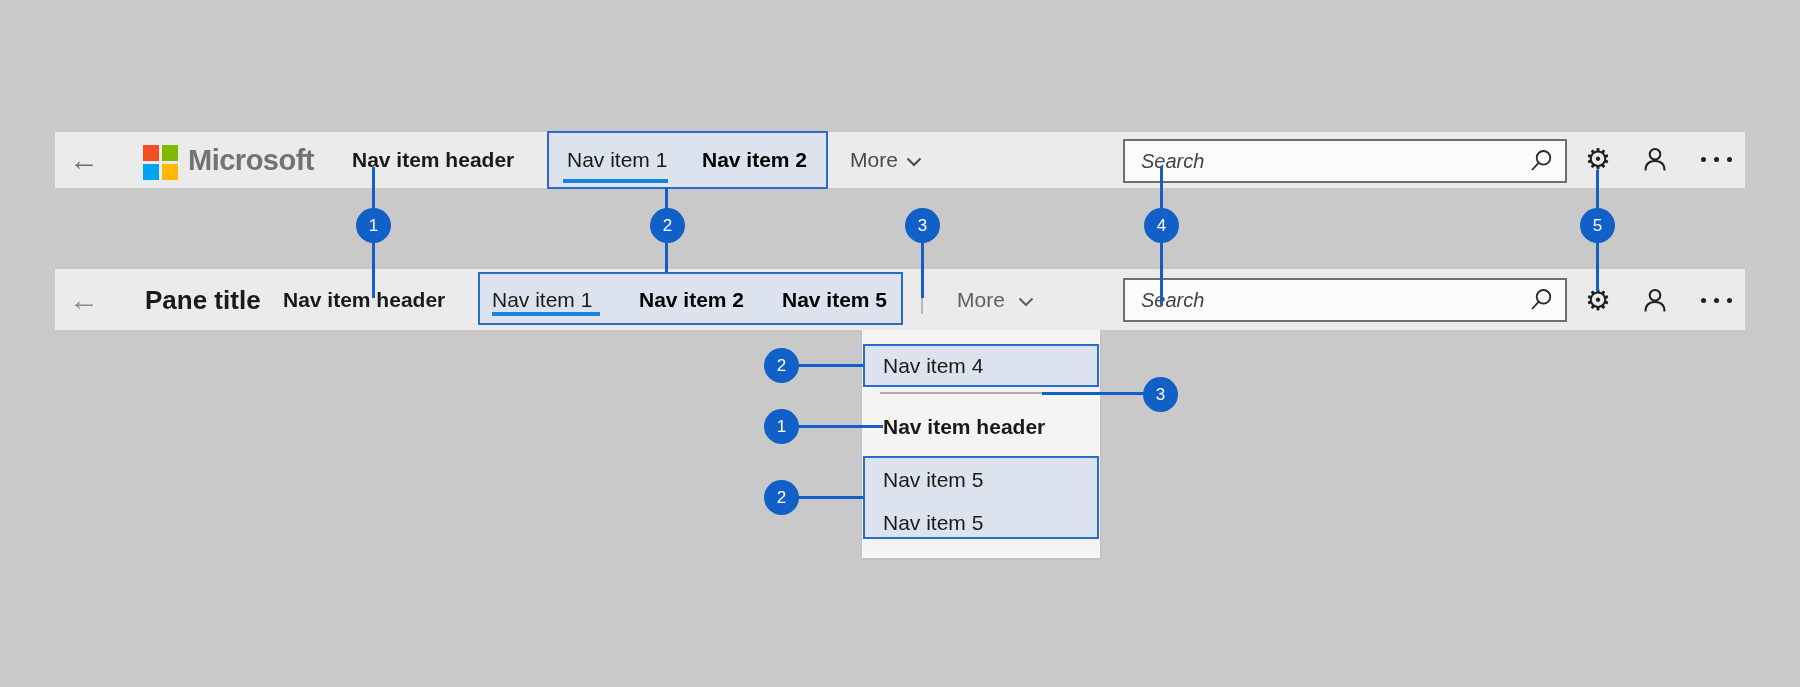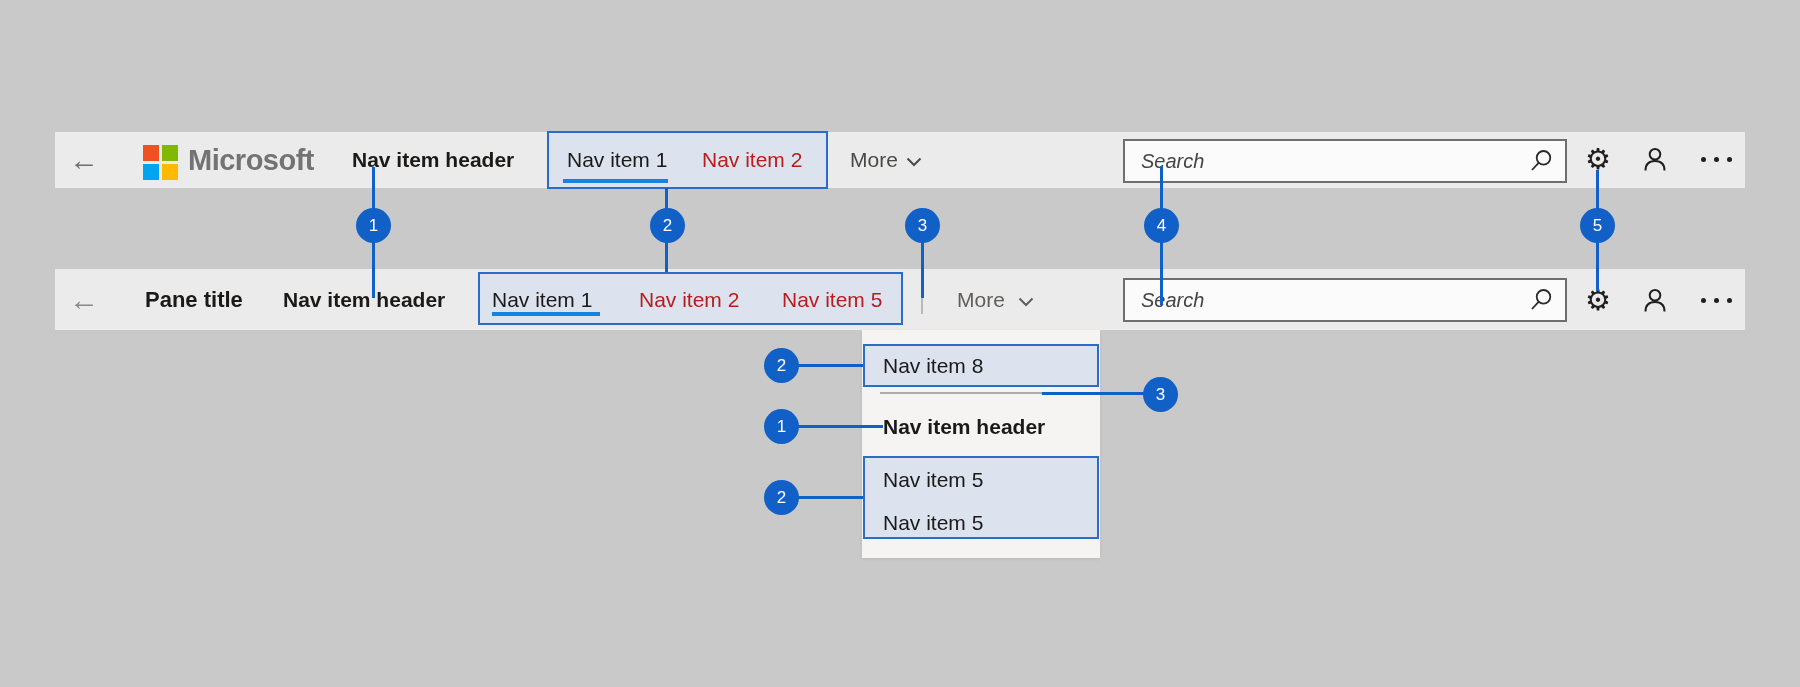--- a/index.html
+++ b/index.html
@@ -7,21 +7,21 @@
     width:1800px;height:687px;overflow:hidden;
     background:#c9c9c9;
     font-family:"Liberation Sans",sans-serif;
     position:relative;
   }
   .abs{position:absolute;}
   .bar{position:absolute;left:55px;width:1690px;background:#ebebeb;z-index:1;}
   .t{position:absolute;height:28px;display:flex;align-items:center;white-space:nowrap;
      font-size:21px;z-index:10;color:#1b1a19;}
   .bold{font-weight:bold;}
-  .gray{color:#b91c1c;}
+  .gray{color:#000000;font-weight:bold;}
   .more{color:#4a4947;}
   .cbox{position:absolute;background:#dce2ee;border:2px solid #2b6cc8;box-sizing:border-box;z-index:5;}
   .underline{position:absolute;height:4px;background:#1583e0;z-index:11;}
   .search{position:absolute;width:444px;height:44px;border:2px solid #6e6e6e;background:#fbfbfb;
           box-sizing:border-box;z-index:10;display:flex;align-items:center;}
   .search input{flex:1;min-width:0;border:none;background:transparent;outline:none;
           font-family:"Liberation Sans",sans-serif;font-size:20px;color:#454545;padding:0 0 0 16px;font-style:italic;}
   .search input::placeholder{color:#454545;opacity:1;}
   .mag{margin-right:12px;flex:0 0 auto;}
   .iconbtn{position:absolute;display:flex;align-items:center;justify-content:center;z-index:10;}
@@ -98,21 +98,21 @@
   <div class="dot"></div>
   <div class="dot"></div>
 </div>
 
 <div class="bar" style="top:269px;height:61px;"></div>
 
 <div class="iconbtn backbtn" style="left:64px;top:283px;">
     <span>←</span>
   </div>
 
-<div class="t bold" style="left:145px;top:286px;font-size:22px;">Pane title</div>
+<div class="t bold" style="left:145px;top:286px;font-size:26px;">Pane title</div>
 <div class="t bold" style="left:283px;top:286px;">Nav item header</div>
 
 <div class="cbox" style="left:478px;top:272px;width:425px;height:53px;"></div>
 <div class="t" style="left:492px;top:286px;">Nav item 1</div>
 <div class="underline" style="left:492px;top:312px;width:108px;"></div>
 <div class="t gray" style="left:639px;top:286px;">Nav item 2</div>
 <div class="t gray" style="left:782px;top:286px;">Nav item 5</div>
 
 <div class="pane-divider"></div>
 
@@ -144,21 +144,21 @@
 </div>
 <div class="dots" style="left:1701px;top:298px;">
   <div class="dot"></div>
   <div class="dot"></div>
   <div class="dot"></div>
 </div>
 
 <div class="panel"></div>
 
 <div class="cbox" style="left:863px;top:344px;width:236px;height:43px;"></div>
-<div class="t" style="left:883px;top:352px;">Nav item 8</div>
+<div class="t" style="left:883px;top:352px;">Nav item 4</div>
 
 <div class="sep"></div>
 
 <div class="t bold" style="left:883px;top:413px;">Nav item header</div>
 
 <div class="cbox" style="left:863px;top:456px;width:236px;height:83px;"></div>
 <div class="t" style="left:883px;top:466px;text-align:right;">Nav item 5</div>
 <div class="t" style="left:883px;top:509px;">Nav item 5</div>
 
 <div class="vline" style="left:372px;top:167px;height:131px;"></div>

